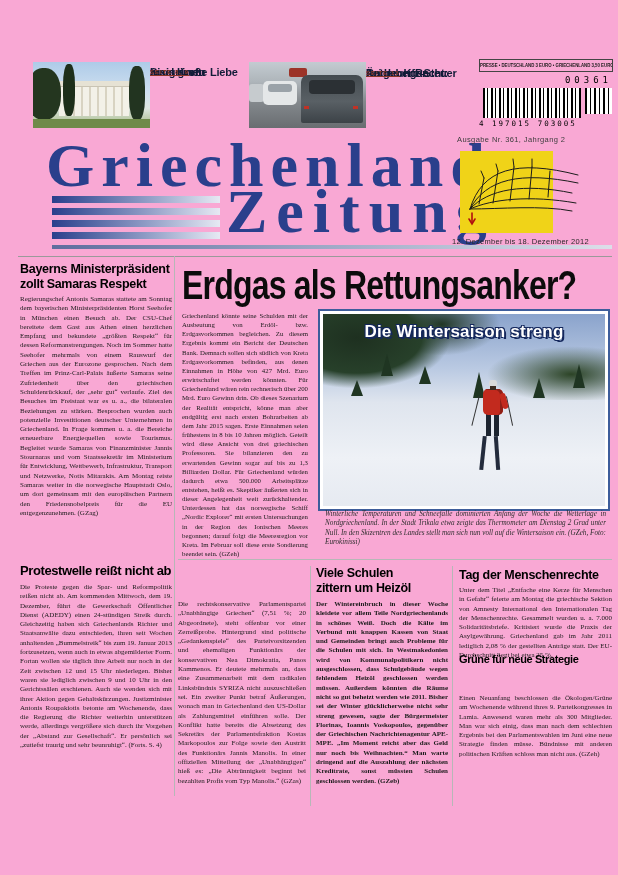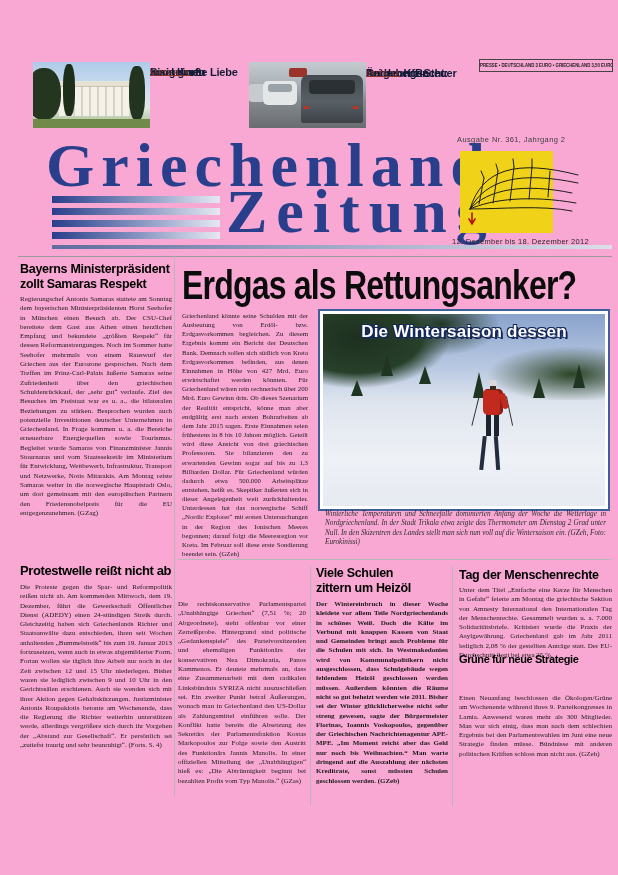--- a/index.html
+++ b/index.html
@@ -166,20 +166,26 @@
     <div class="tline">Ratgeber Recht:</div>
     <div class="tline">Änderungen</div>
     <div class="tline">bei der Kfz-Steuer</div>
     <span class="seite">SEITE 13</span>
   </div>
 
   <div class="pricebox">
     <span>PRESSE • DEUTSCHLAND 3 EURO • GRIECHENLAND 3,50 EURO</span>
   </div>
 
+  <div class="barcode">
+    <div class="bc-addon">00361</div>
+    <div class="bars-main"></div>
+    <div class="bars-addon"></div>
+    <div class="bc-num">4 197015 703005</div>
+  </div>
 
   <div class="mast mast1">Griechenland</div>
   <div class="mast mast2">Zeitung</div>
   <div class="stripe s1"></div>
   <div class="stripe s2"></div>
   <div class="stripe s3"></div>
   <div class="stripe s4"></div>
   <div class="mast-rule"></div>
 
   <div class="issue">Ausgabe Nr. 361, Jahrgang 2</div>
@@ -237,21 +243,21 @@
         <div class="sk-pole2"></div>
         <div class="sk-ski1"></div>
         <div class="sk-ski2"></div>
         <div class="sk-leg1"></div>
         <div class="sk-leg2"></div>
         <div class="sk-jacket"></div>
         <div class="sk-arm"></div>
         <div class="sk-head"></div>
         <div class="sk-cap"></div>
       </div>
-      <div class="phototitle">Die Wintersaison dessen</div>
+      <div class="phototitle">Die Wintersaison streng</div>
     </div>
     <span class="caption">Winterliche Temperaturen und Schneefälle dominierten Anfang der Woche die Wetterlage in Nordgriechenland. In der Stadt Trikala etwa zeigte das Thermometer am Dienstag 2 Grad unter Null. In den Skizentren des Landes stellt man sich nun voll auf die Wintersaison ein. (GZeh, Foto: Eurokinissi)</span>
   </div>
 
   <div class="bodytxt b-c1">Die rechtskonservative Parlamentspartei „Unabhängige Griechen“ (7,51 %; 20 Abgeordnete), steht offenbar vor einer Zerreißprobe. Hintergrund sind politische „Gedankenspiele“ des Parteivorsitzenden und ehemaligen Funktionärs der konservativen Nea Dimokratia, Panos Kammenos. Er deutete mehrmals an, dass eine Zusammenarbeit mit dem radikalen Linksbündnis SYRIZA nicht auszuschließen sei. Ein zweiter Punkt betraf Äußerungen, wonach man in Griechenland den US-Dollar als Zahlungsmittel einführen solle. Der Konflikt hatte bereits die Absetzung des Sekretärs der Parlamentsfraktion Kostas Markopoulos zur Folge sowie den Austritt des Funktionärs Jannis Manolis. In einer offiziellen Mitteilung der „Unabhängigen“ hieß es: „Die Abtrünnigkeit beginnt bei bezahlten Profis vom Typ Manolis.“ (GZas)</div>
 
   <div class="head2 h-c2">Viele Schulen
 zittern um Heizöl</div>
   <div class="bodytxt b-c2">Der Wintereinbruch in dieser Woche kleidete vor allem Teile Nordgriechenlands in schönes Weiß. Doch die Kälte im Verbund mit knappen Kassen von Staat und Gemeinden bringt auch Probleme für die Schulen mit sich. In Westmakedonien wird von Kommunalpolitikern nicht ausgeschlossen, dass Schulgebäude wegen fehlendem Heizöl geschlossen werden müssen. Außerdem könnten die Räume nicht so gut beheizt werden wie 2011. Bisher sei der Winter glücklicherweise nicht sehr streng gewesen, sagte der Bürgermeister Florinas, Ioannis Voskopoulos, gegenüber der Griechischen Nachrichtenagentur APE-MPE. „Im Moment reicht aber das Geld nur noch bis Weihnachten.“ Man warte dringend auf die Auszahlung der nächsten Kreditrate, sonst müssten Schulen geschlossen werden. (GZeb)</div>
 

